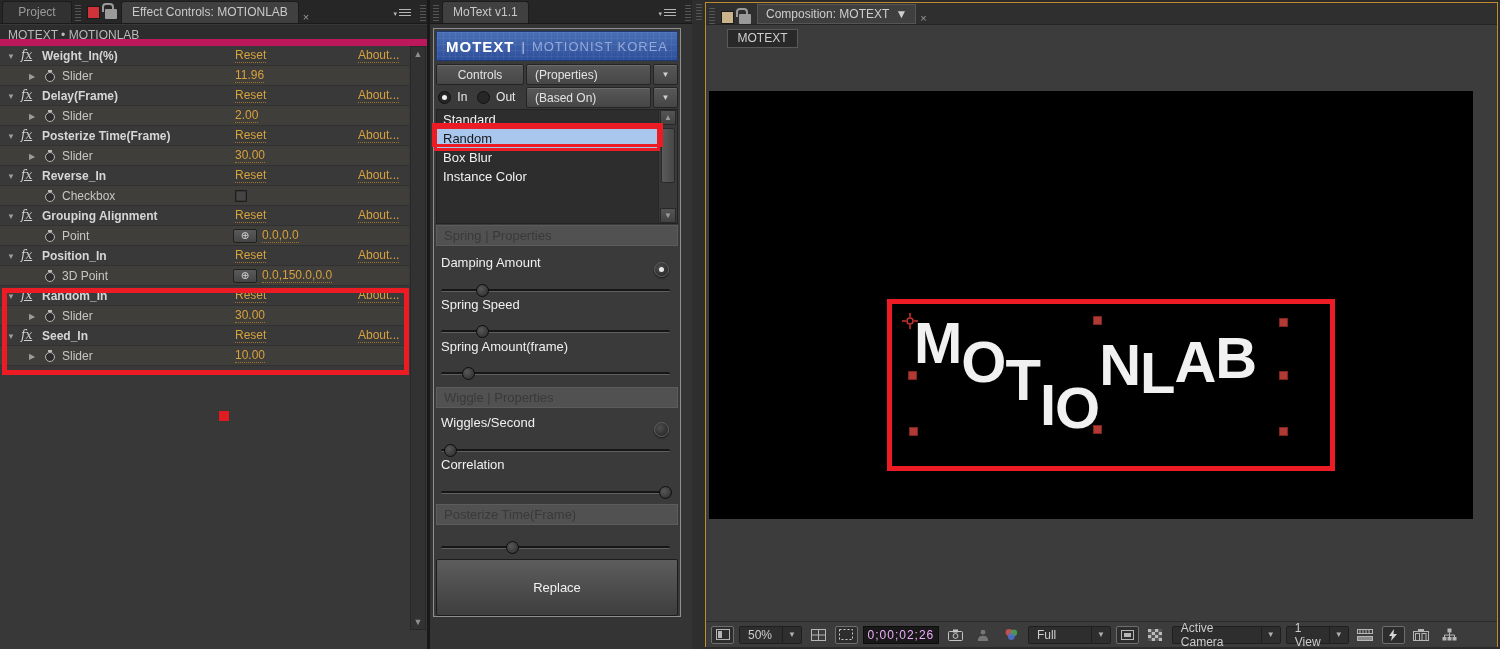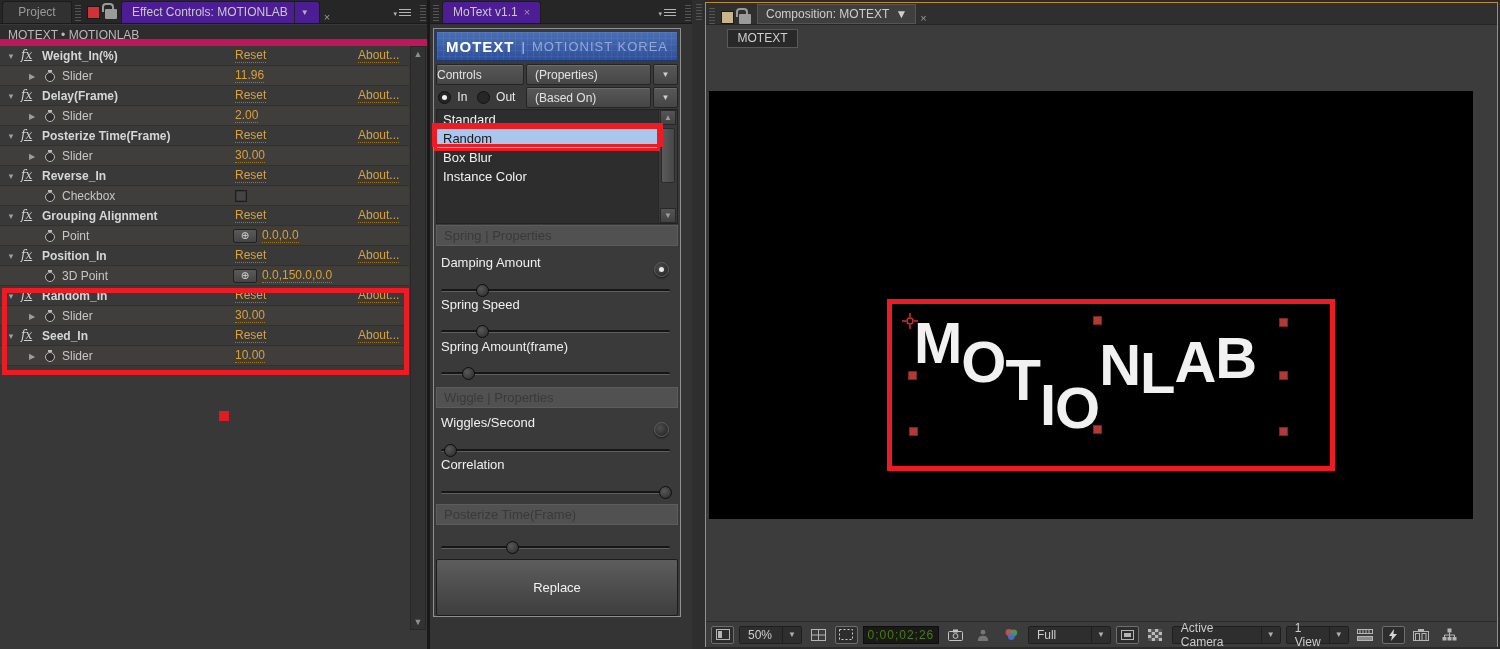--- a/index.html
+++ b/index.html
@@ -3,21 +3,21 @@
 <meta charset="utf-8">
 <style>
   * { margin:0; padding:0; box-sizing:border-box; }
   html,body { width:1500px; height:649px; overflow:hidden; background:#2b2b2b;
               font-family:"Liberation Sans","DejaVu Sans",sans-serif; font-size:12px; color:#c8c8c8; }
   .abs { position:absolute; }
 
   
   .tabbar { position:absolute; left:0; top:0; right:0; height:24px; background:#262626; border-bottom:1px solid #1a1a1a; display:flex; align-items:flex-end; }
   .tab { height:22px; line-height:21px; padding:0 10px; background:#313131; color:#9a9a9a; border:1px solid #1c1c1c; border-bottom:none; border-radius:3px 3px 0 0; display:flex; align-items:center; gap:6px; }
-  .tab.active { background:#4c1d95; color:#c9c9c9; }
+  .tab.active { background:#404040; color:#c9c9c9;flex-direction:column; }
   .tab .dd-arr { font-size:8px; color:#b5b5b5; padding-left:6px; border-left:1px solid #222; }
   .closex { color:#9a9a9a; font-size:11px; padding:0 4px; }
   .grip { width:6px; height:16px; margin:0 3px 2px 3px;
           background:repeating-linear-gradient(180deg,#555 0 1px,transparent 1px 3px); }
   .chip { width:13px; height:13px; margin:0 3px 4px 3px; border:1px solid #1a1a1a; }
   .lock { width:12px; height:10px; margin:0 4px 4px 2px; position:relative; background:#9a9a9a; border-radius:1px; margin-top:6px; }
   .lock::before { content:""; position:absolute; left:-3px; top:-6px; width:8px; height:7px; border:2px solid #9a9a9a; border-bottom:none; border-radius:4px 4px 0 0; }
   .panelmenu { margin-left:auto; margin-bottom:5px; margin-right:6px; display:flex; align-items:center; gap:2px; color:#b5b5b5; }
   .panelmenu .v { font-size:7px; }
   .panelmenu .bars { width:12px; height:9px; background:repeating-linear-gradient(180deg,#b5b5b5 0 1px,transparent 1px 3px); }
@@ -53,21 +53,21 @@
   
   #mx-panel { left:430px; top:0; width:262px; height:649px; background:#343434; }
   #mx-content { position:absolute; left:3px; top:28px; width:248px; height:589px; background:#3a3a3a; border:1px solid #8f8f8f; }
   #mx-head { position:absolute; left:2px; top:2px; right:2px; height:30px;
              background:linear-gradient(#4a6fb5,#2e4f9b);
              border:1px solid #1e3a74; display:flex; align-items:center; justify-content:center; gap:7px;
              background-image:linear-gradient(rgba(255,255,255,.05) 1px,transparent 1px),linear-gradient(90deg,rgba(255,255,255,.05) 1px,transparent 1px),linear-gradient(#4a6fb5,#2e4f9b); background-size:6px 6px,6px 6px,100% 100%; }
   #mx-head .b1 { color:#fff; font-weight:bold; font-size:15px; letter-spacing:1px; }
   #mx-head .b2 { color:#b8c6e8; font-size:13px; }
   #mx-head .b3 { color:#93a9d8; font-size:13px; letter-spacing:1px; }
-  .mxbtn { background:linear-gradient(#585858,#464646); border:1px solid #242424; border-radius:2px; color:#e2e2e2; box-shadow:inset 0 1px 0 rgba(255,255,255,.12); }
+  .mxbtn { background:linear-gradient(#585858,#464646); border:1px solid #242424; border-radius:2px; color:#e2e2e2; text-align:center; box-shadow:inset 0 1px 0 rgba(255,255,255,.12); }
   .mxdd  { background:linear-gradient(#585858,#464646); border:1px solid #242424; border-radius:2px; color:#e2e2e2; padding-left:8px; box-shadow:inset 0 1px 0 rgba(255,255,255,.12); }
   .mxarr { background:linear-gradient(#585858,#464646); border:1px solid #242424; border-radius:2px; color:#cfcfcf; font-size:8px; text-align:center; box-shadow:inset 0 1px 0 rgba(255,255,255,.12); }
   .radio { width:13px; height:13px; border-radius:50%; background:#262626; border:1px solid #121212; position:relative; display:inline-block; vertical-align:-3px; }
   .radio.sel::after { content:""; position:absolute; left:3px; top:3px; width:5px; height:5px; border-radius:50%; background:#f2f2f2; }
   #mx-list { position:absolute; left:2px; top:80px; right:2px; height:115px; background:#2d2d2d; border:1px solid #232323; }
   .mx-item { position:relative; height:19px; line-height:19px; padding-left:6px; color:#f2f2f2; font-size:13px; width:calc(100% - 20px); }
   .mx-item.sel { background:#a9c6ec; color:#16181c; box-shadow:0 0 0 3px #ea1c24; z-index:5; }
   #mx-list .sb { position:absolute; right:0; top:0; width:19px; height:100%; background:#3a3a3a; border-left:1px solid #272727; }
   #mx-list .sb .bx { position:absolute; left:1px; right:1px; text-align:center; font-size:8px; color:#9d9d9d; background:linear-gradient(#555,#424242); border:1px solid #282828; height:15px; line-height:14px; }
   #mx-list .sb .thumb { position:absolute; left:2px; right:2px; top:18px; height:55px; background:linear-gradient(90deg,#5b5b5b,#474747); border:1px solid #2a2a2a; border-radius:2px; }
@@ -101,21 +101,21 @@
   #comp-letters span:nth-child(6){ transform:translateY(22px); }
   #comp-letters span:nth-child(7){ transform:translateY(30px); }
   #comp-letters span:nth-child(8){ transform:translateY(19px); }
   #comp-letters span:nth-child(9){ transform:translateY(15px); }
   #comp-toolbar { position:absolute; left:0; right:0; top:618px; height:26px; background:#3c3c3c; border-top:1px solid #2b2b2b; display:flex; align-items:center; gap:5px; padding:0 5px; }
   .tbtn { width:23px; height:18px; display:flex; align-items:center; justify-content:center; }
   .tbtn.boxed { background:#2d2d2d; border:1px solid #6e6e6e; border-radius:2px; }
   .tdd { height:18px; background:#2e2e2e; border:1px solid #1f1f1f; border-radius:2px; display:flex; align-items:center; color:#cdcdcd; }
   .tdd .txt { padding:12px 8px; }
   .tdd .arr { font-size:8px; color:#b0b0b0; border-left:1px solid #1f1f1f; padding:0 5px; height:100%; display:flex; align-items:center; }
-  .tc { width:76px; height:18px; background:#191919; border:1px solid #0e0e0e; color:#4d7c0f; text-align:center; line-height:17px; letter-spacing:1px; }
+  .tc { width:76px; height:18px; background:#191919; border:1px solid #0e0e0e; color:#f0abfc; text-align:center; line-height:17px; letter-spacing:1px; }
 </style>
 </head>
 <body>
 
 <div class="abs" id="ec-panel">
   <div class="tabbar">
     <div class="tab" style="margin-left:2px;width:70px;justify-content:center;">
       <span>Project</span>
     </div>
     <div class="grip"></div>

